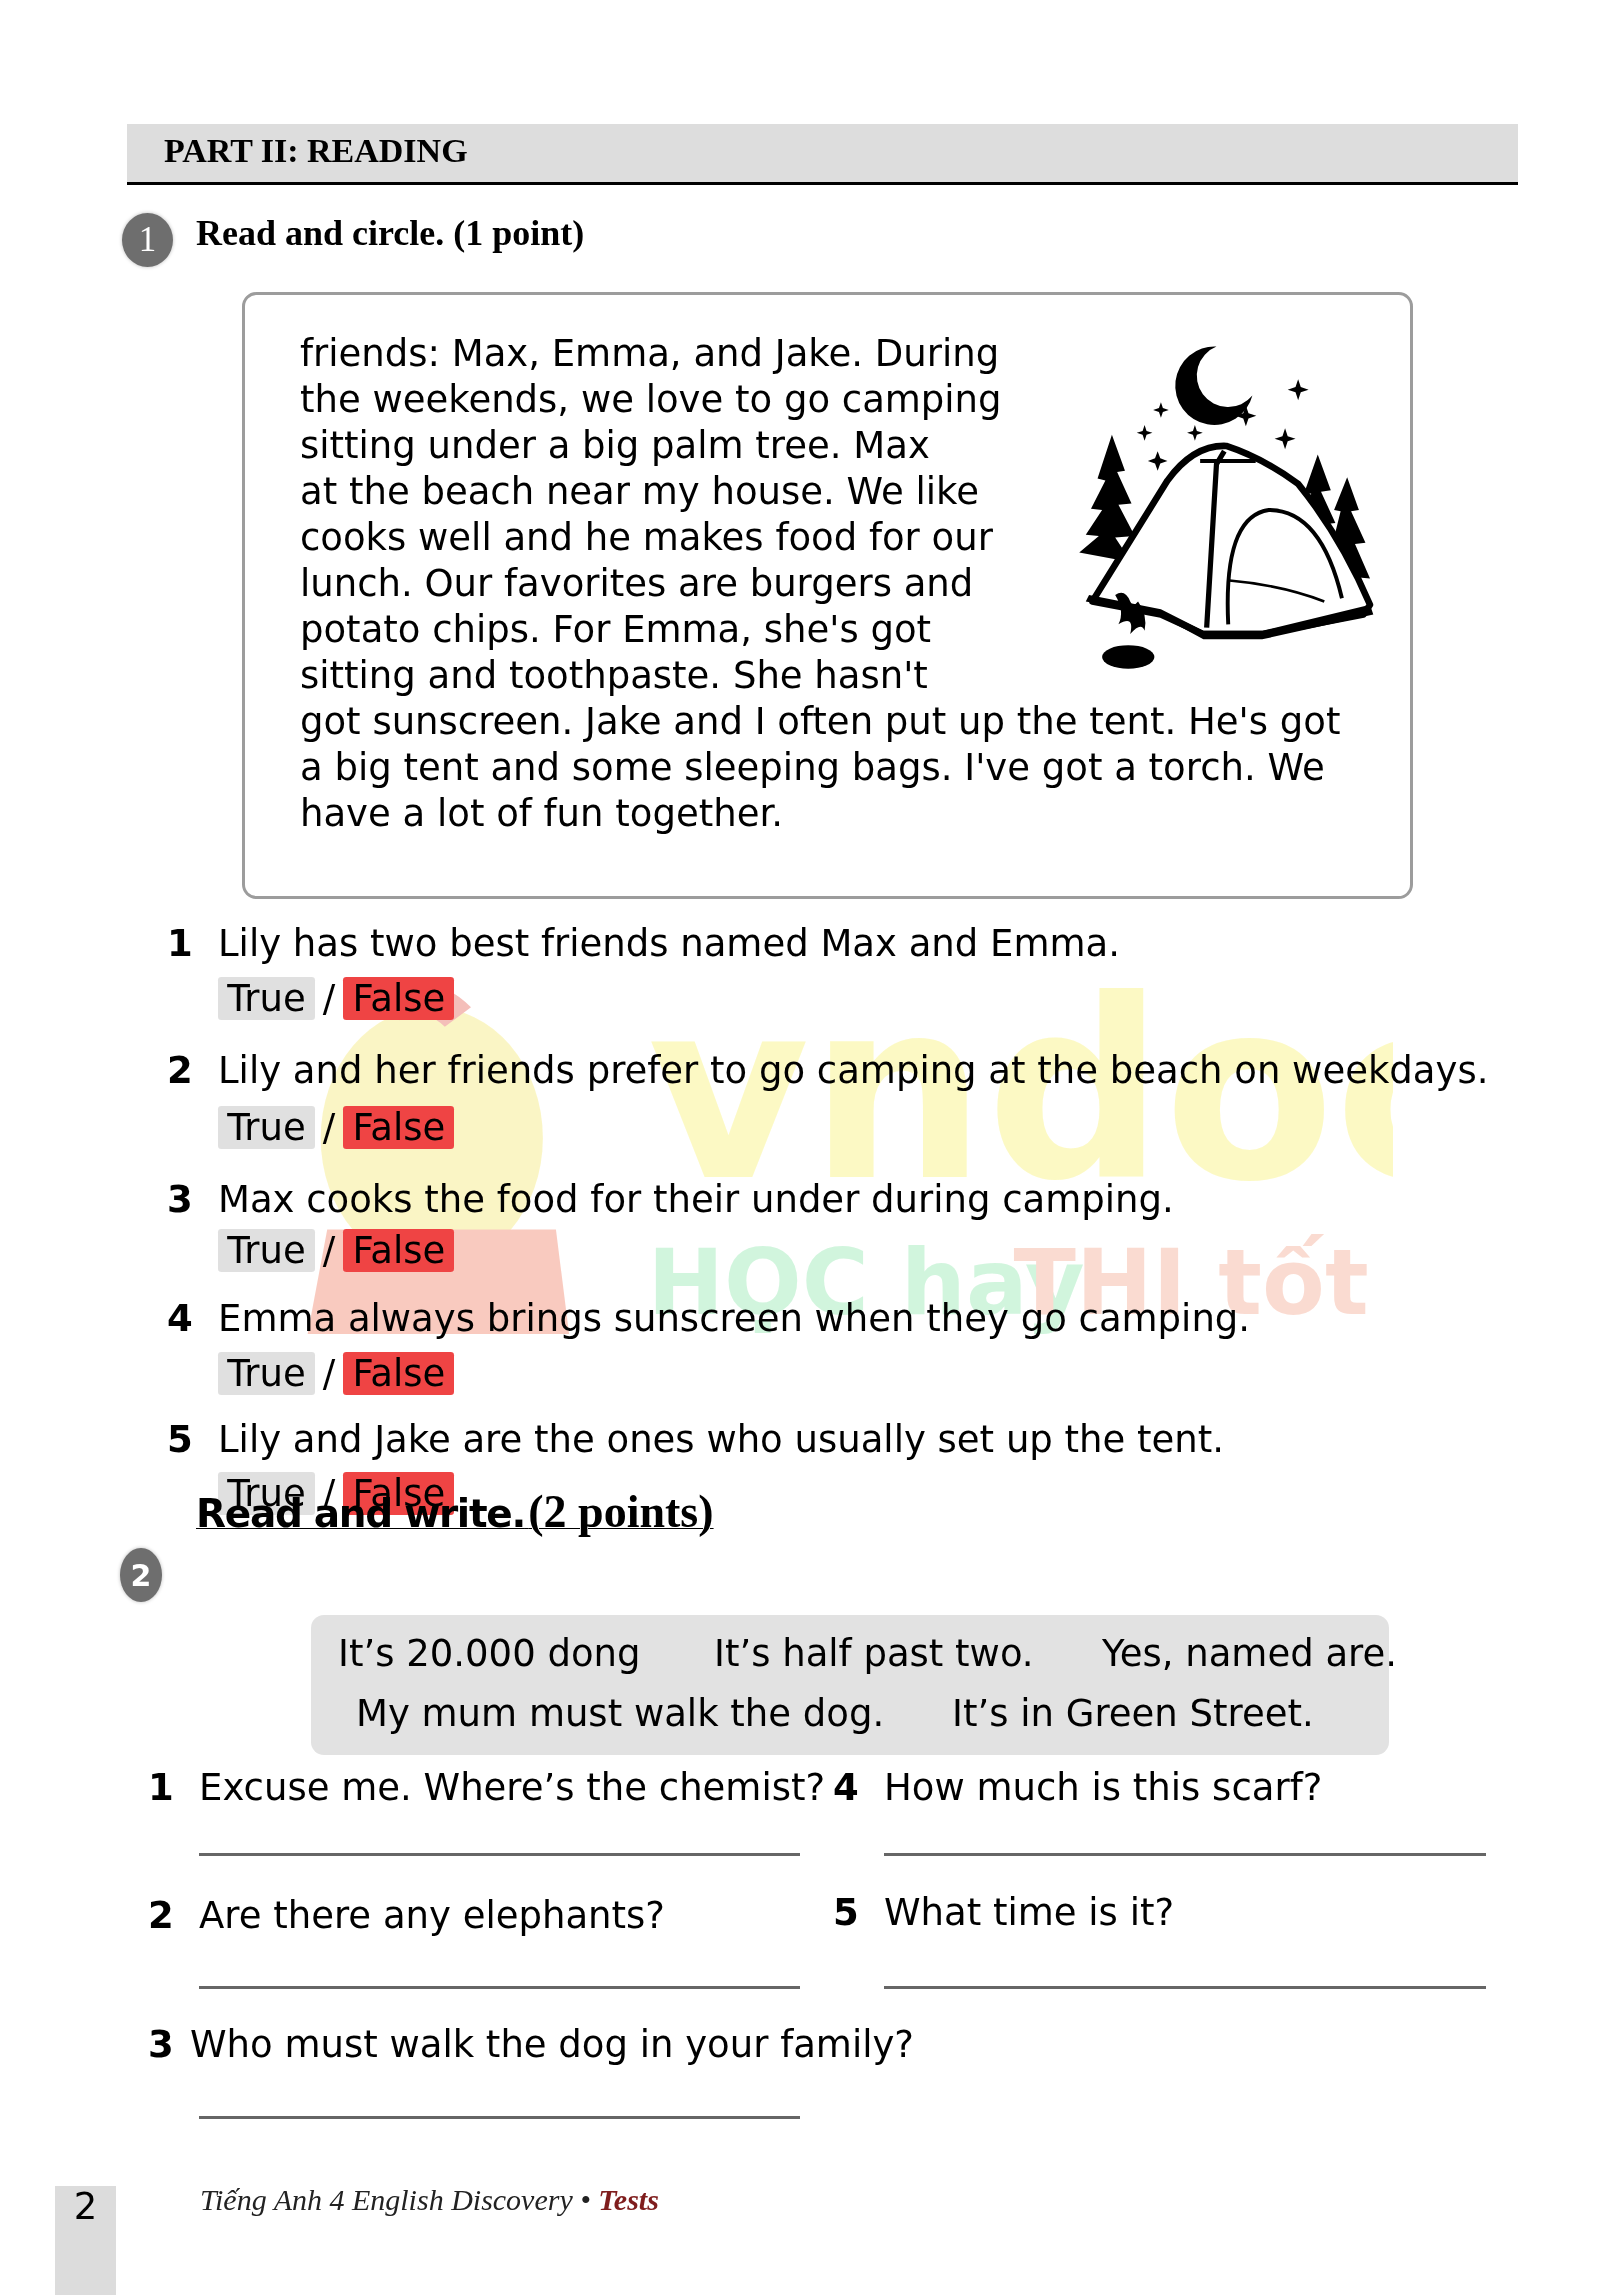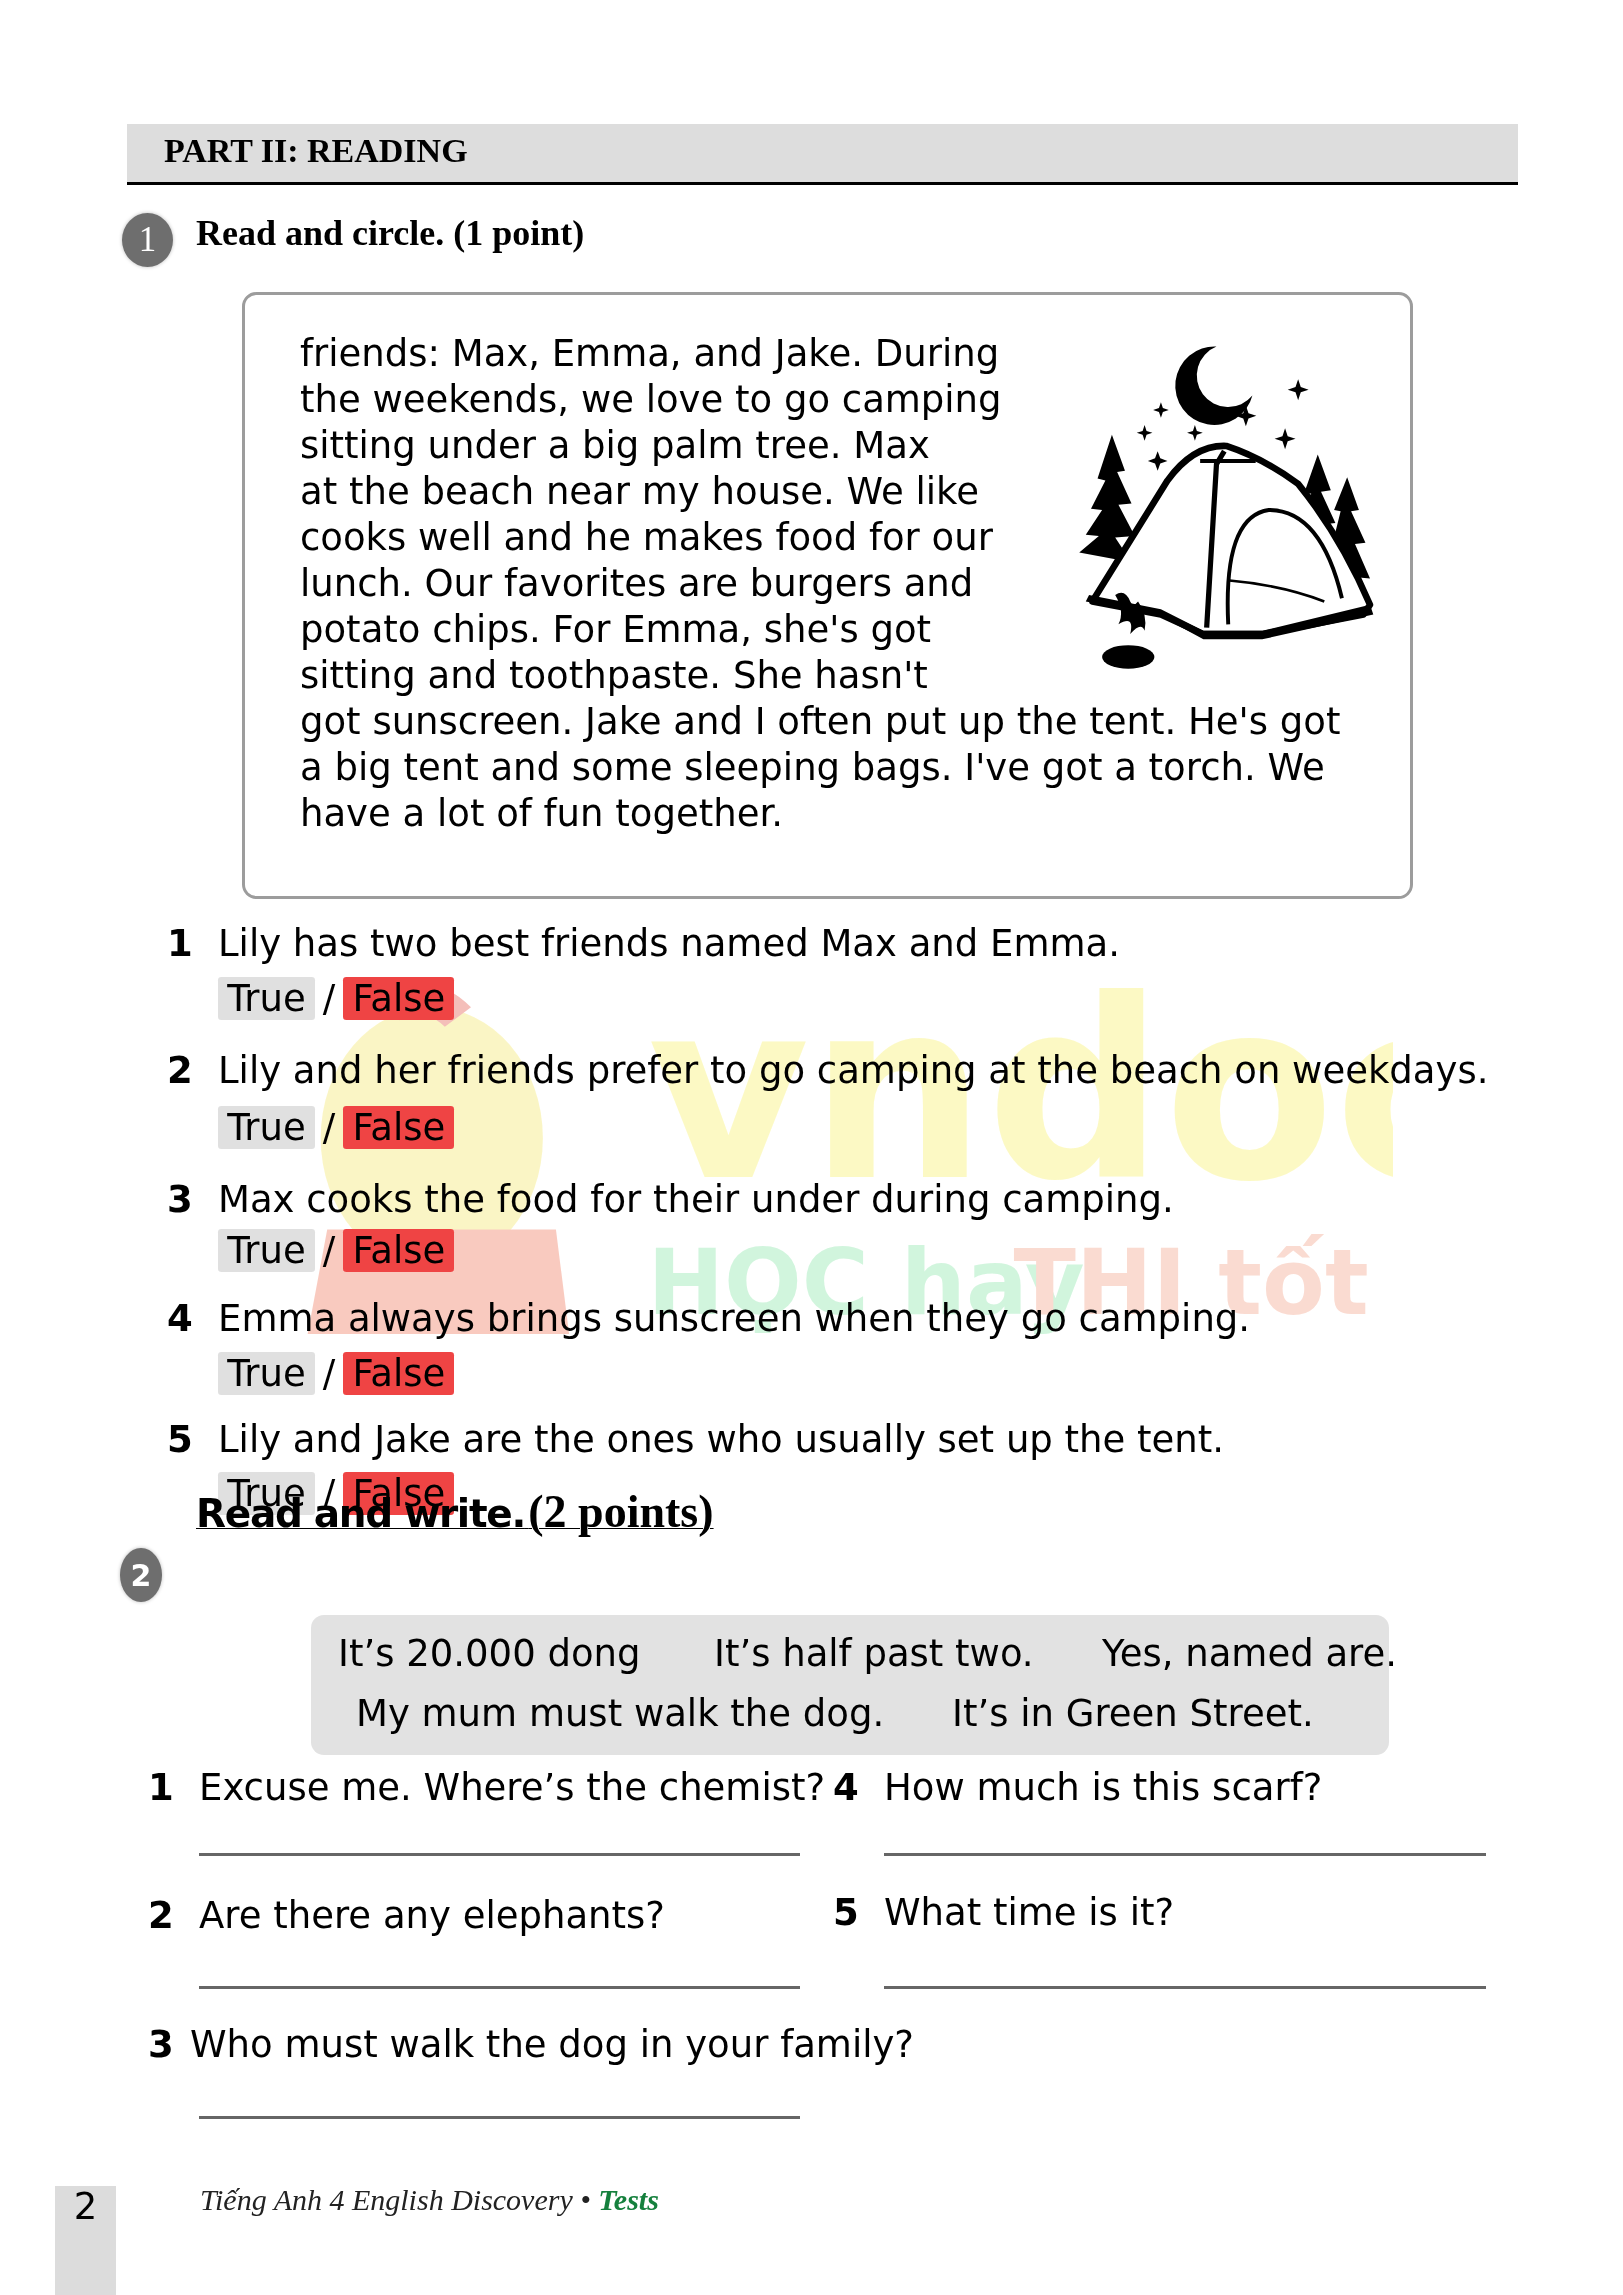--- a/index.html
+++ b/index.html
@@ -41,21 +41,21 @@
 
   
   .wq { font-size: 37px; white-space: nowrap; }
   .wq .q-num { width: 51px; }
   .ans-line { height: 3.3px; background: #666; }
 
   
   .page-tab { left: 55px; top: 2186px; width: 61px; height: 110px; background: #dcdcdc; }
   .page-num { left: 55px; top: 2185px; width: 61px; text-align: center; font-size: 37px; }
   .footer-text { left: 200px; top: 2183px; font-family: "Liberation Serif", serif; font-style: italic; font-size: 30px; white-space: nowrap; color: #222; }
-  .footer-text .bold { font-weight: bold; color: #15803d; font-style: italic; }
+  .footer-text .bold { font-weight: bold; color: #7f1d1d; font-style: italic; }
 </style>
 </head>
 <body>
 
 <div class="abs part-bar"></div>
 <div class="abs part-title">PART II: READING</div>
 
 <div class="abs badge" style="left:122px; top:213px;">
   <span>1</span>
 </div>

